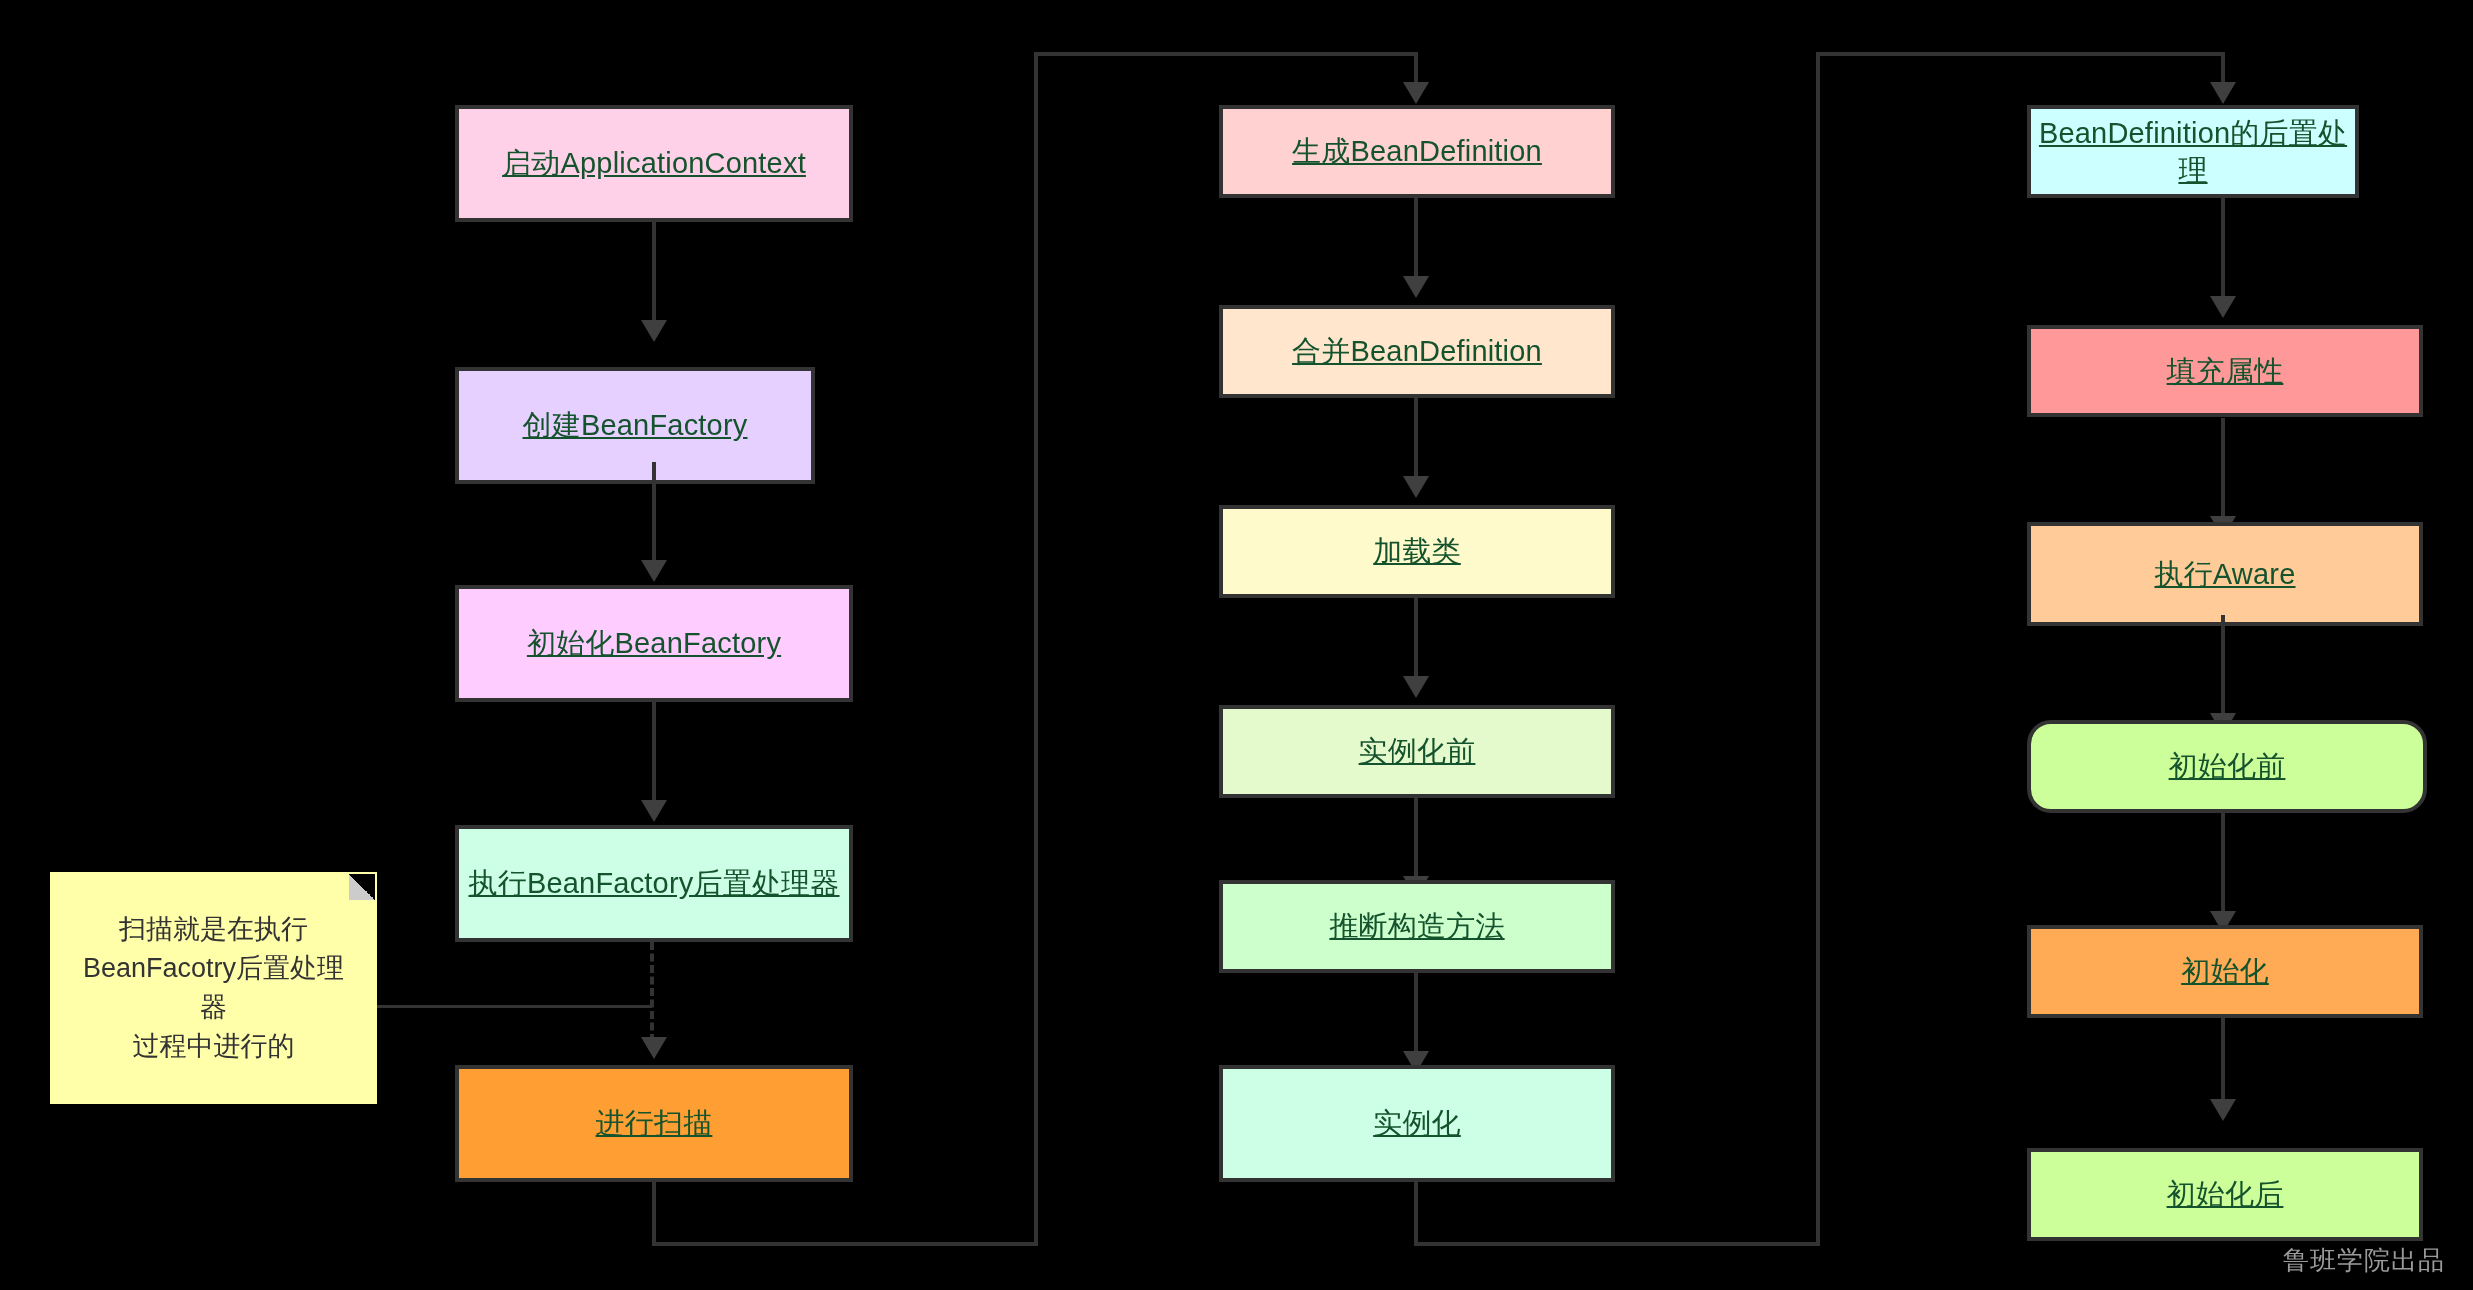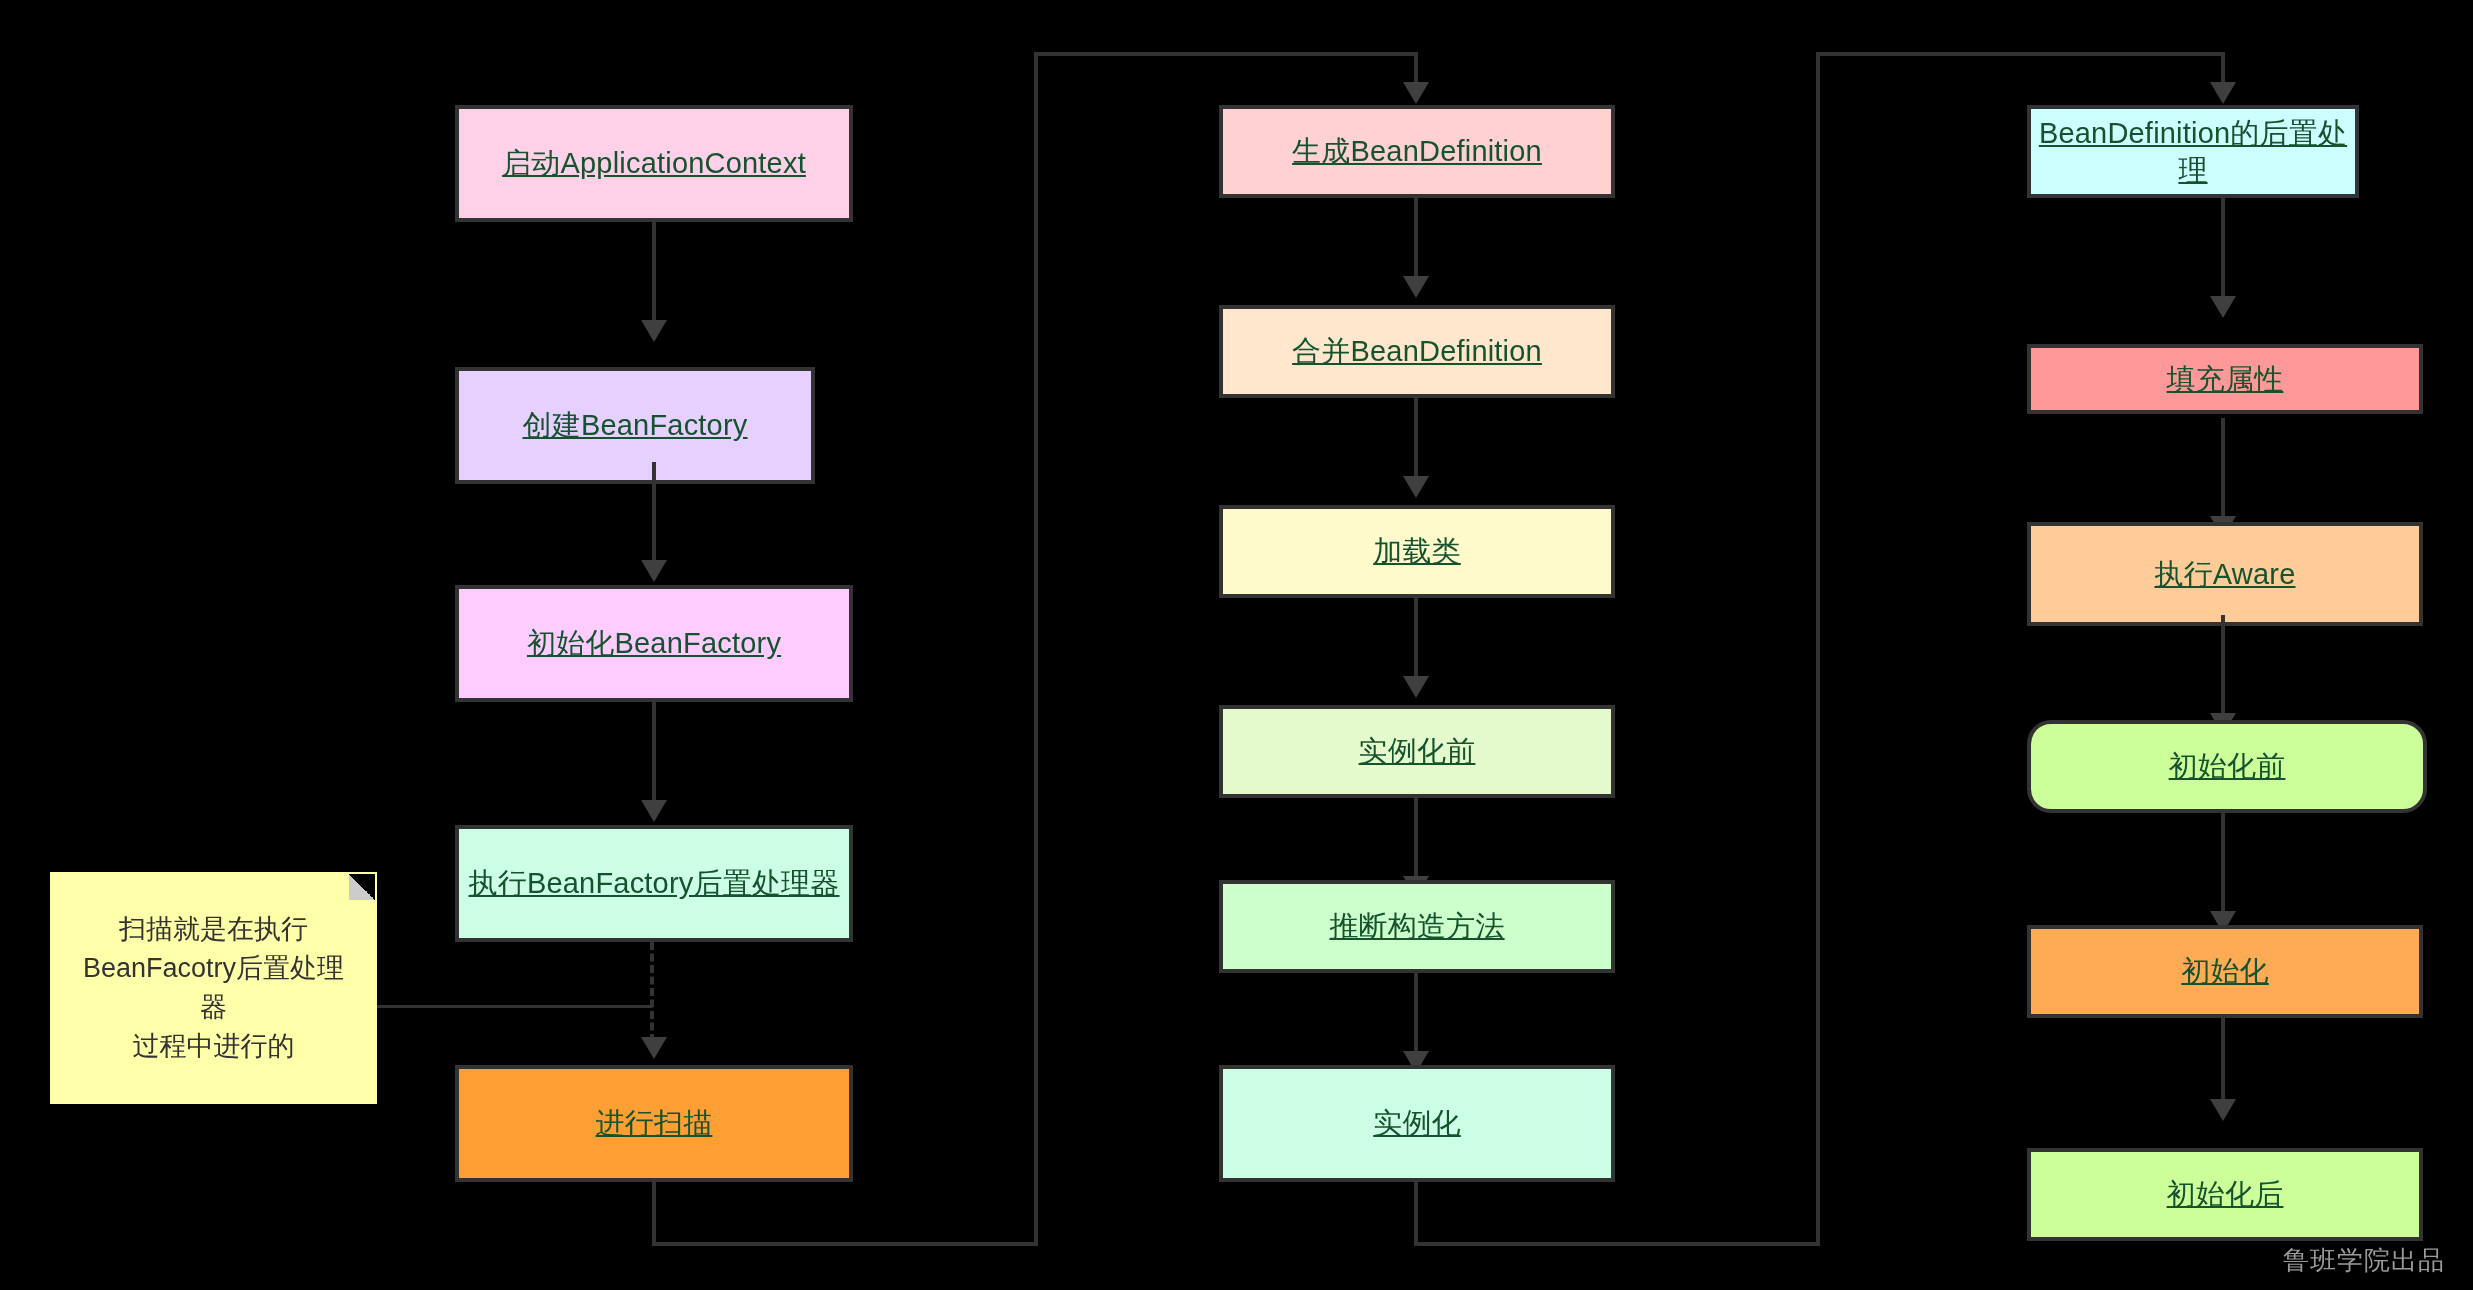--- a/index.html
+++ b/index.html
@@ -121,21 +121,21 @@
   <div class="edge hline" style="left:1816px;top:52px;width:409px;"></div>
   <div class="edge vline" style="left:2221px;top:52px;height:36px;"></div>
   <div class="arrow" style="left:2210px;top:82px;"></div>
 
   <div class="node" style="left:2027px;top:105px;width:332px;height:93px;background:#CCFFFF;">
     <span>BeanDefinition的后置处理</span>
   </div>
   <div class="edge vline" style="left:2221px;top:198px;height:105px;"></div>
   <div class="arrow" style="left:2210px;top:296px;"></div>
 
-  <div class="node" style="left:2027px;top:344px;width:396px;height:70px;background:#FF9999;">
+  <div class="node" style="left:2027px;top:325px;width:396px;height:92px;background:#FF9999;">
     <span>填充属性</span>
   </div>
   <div class="edge vline" style="left:2221px;top:418px;height:105px;"></div>
   <div class="arrow" style="left:2210px;top:516px;"></div>
 
   <div class="node" style="left:2027px;top:522px;width:396px;height:104px;background:#FFCC99;">
     <span>执行Aware</span>
   </div>
   <div class="edge vline" style="left:2221px;top:615px;height:105px;"></div>
   <div class="arrow" style="left:2210px;top:713px;"></div>

